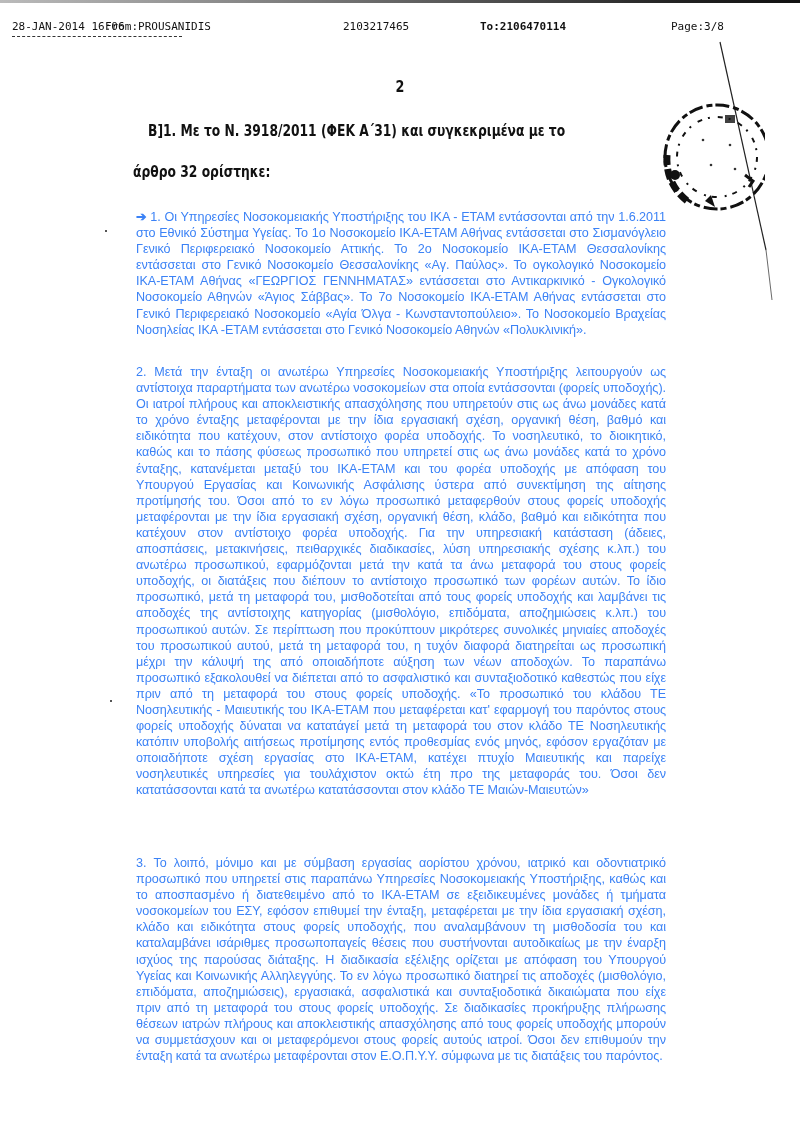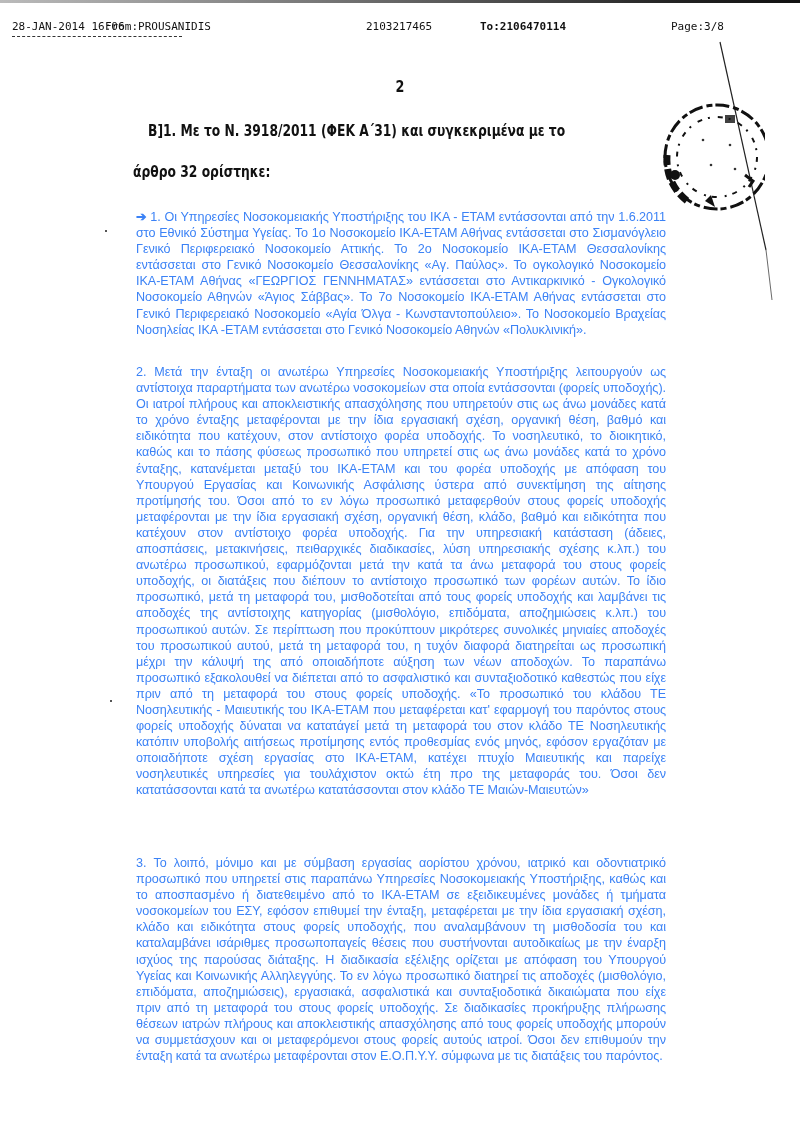--- a/index.html
+++ b/index.html
@@ -3,21 +3,21 @@
 <meta charset="utf-8">
 <style>
   html, body { margin: 0; padding: 0; background: #ffffff; }
   body { width: 800px; height: 1131px; position: relative; overflow: hidden; color: #111; }
   .topline { position: absolute; left: 0; top: 0; width: 800px; height: 3px; background: linear-gradient(to right, #bbb 0%, #777 40%, #222 85%, #111 100%); }
   .fax-header { position: absolute; top: 20px; left: 0; width: 800px; height: 20px; font-family: "DejaVu Sans Mono", monospace; font-size: 11px; letter-spacing: 0px; color: #111; }
   .fax-header span { position: absolute; top: 0; white-space: nowrap; }
   .fh-date { left: 12px; }
   .fh-from { left: 105px; }
   .fh-underline { position: absolute; left: 12px; top: 16px; width: 170px; border-bottom: 1px dashed #333; }
-  .fh-num { left: 366px; }
+  .fh-num { left: 343px; }
   .fh-to { left: 480px; font-weight: bold; }
   .fh-page { left: 671px; }
   .edge-line { position: absolute; left: 0; top: 0; width: 800px; height: 1131px; pointer-events: none; }
   .page-number { position: absolute; top: 78px; left: 0; width: 800px; text-align: center; font-family: "DejaVu Sans", sans-serif; font-size: 15px; font-weight: bold; transform: scaleX(0.85); }
   .intro { position: absolute; left: 148px; top: 122px; width: 500px; font-family: "DejaVu Sans", sans-serif; font-size: 15px; font-weight: bold; transform-origin: left top; transform: scaleX(0.82); white-space: nowrap; }
   .intro2 { position: absolute; left: 133px; top: 163px; font-family: "DejaVu Sans", sans-serif; font-size: 15px; font-weight: bold; transform-origin: left top; transform: scaleX(0.82); white-space: nowrap; }
   .para { position: absolute; left: 136px; width: 530px; font-family: "Liberation Sans", sans-serif; font-size: 12.6px; line-height: 16.1px; text-align: justify; color: #3b82f6; letter-spacing: -0.05px; }
   .para .arrow { font-weight: bold; }
   #p1 { top: 209px; }
   #p2 { top: 364px; }

